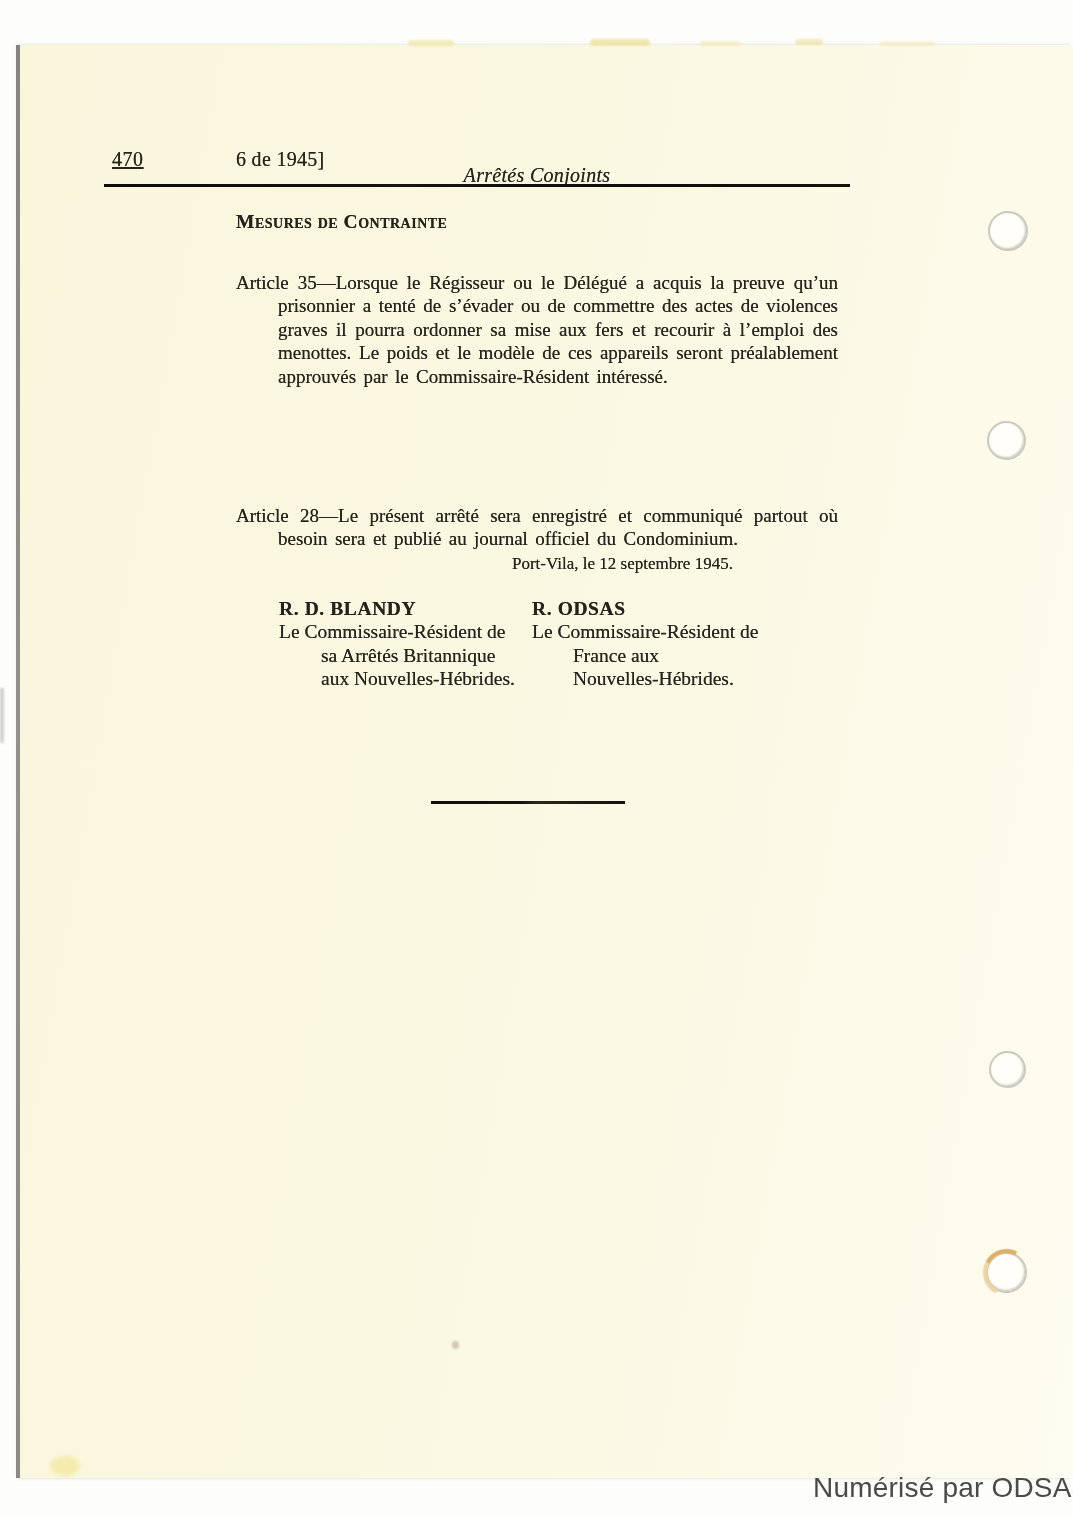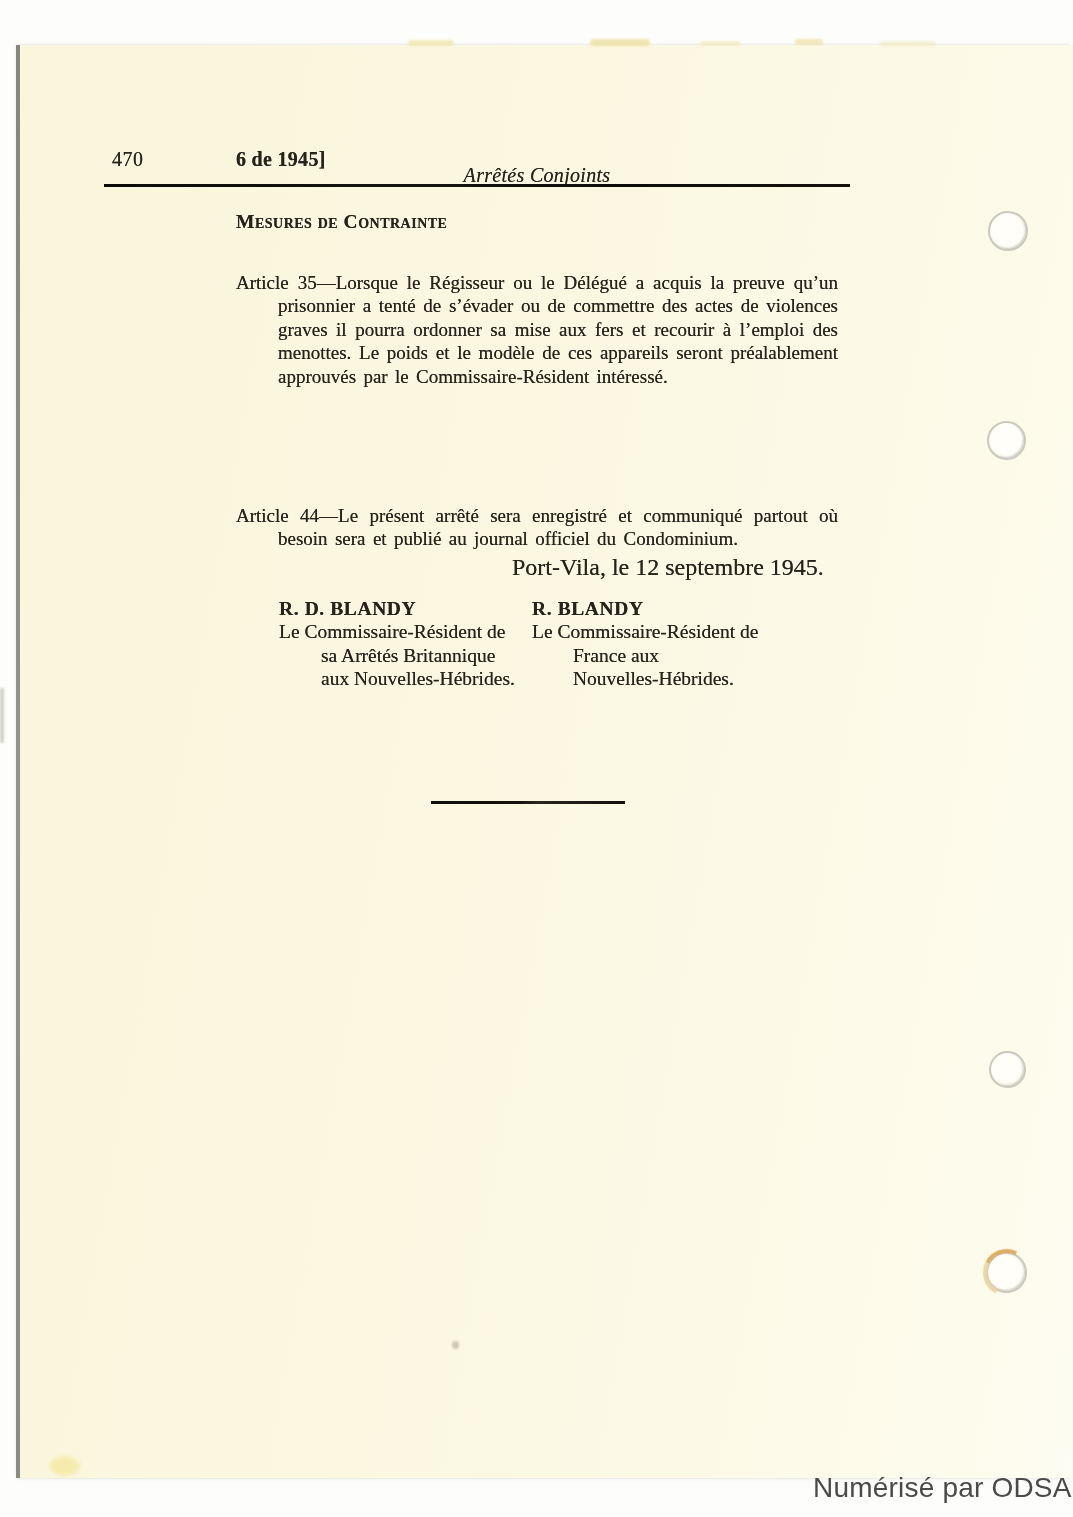--- a/index.html
+++ b/index.html
@@ -14,33 +14,33 @@
     background:linear-gradient(100deg,#faf6dc 0%,#fbf8e3 55%,#fdfbec 92%,#fefdf3 100%);
     box-shadow:-3px 0 3px rgba(140,140,130,.35);
   }
   .paper-edge{
     position:absolute;left:16px;top:45px;width:4px;height:1433px;
     background:linear-gradient(180deg,#83847d 0%,#94958d 50%,#8a8b84 100%);
     filter:blur(.4px);
   }
   
   .txt{position:absolute;text-shadow:0 0 .6px rgba(38,33,28,.78);}
-  .page-number{left:112px;top:148px;font-size:20px;letter-spacing:.5px;}
-  .header-issue{left:236px;top:148px;font-size:20px;font-weight:bold;letter-spacing:.3px;}
+  .page-number{left:112px;top:148px;font-size:20px;letter-spacing:.5px;text-decoration:underline;}
+  .header-issue{left:236px;top:148px;font-size:20px;font-weight:normal;letter-spacing:.3px;}
   .header-journal{left:387px;top:164px;width:300px;text-align:center;
     font-size:20px;font-weight:normal;font-style:italic;letter-spacing:.3px;}
   .header-rule{position:absolute;left:104px;top:184px;width:746px;height:3px;
     background:linear-gradient(90deg,#0d0b08 0%,#17140f 40%,#0f0d0a 70%,#141109 100%);}
   .section-heading{left:236px;top:211px;width:602px;text-align:left;
     font-variant:small-caps;font-weight:bold;font-size:19.5px;letter-spacing:.5px;}
   .para{width:560px;text-align:justify;font-size:19px;line-height:23.4px;word-spacing:2.6px;}
   .art35{left:236px;top:252px;padding-left:42px;text-indent:-42px;}
   .note35{left:277px;top:396px;width:561px;text-indent:25px;}
   .art36{left:236px;top:485px;padding-left:42px;text-indent:-42px;}
-  .dateline{left:512px;top:554px;font-size:24px;}
+  .dateline{left:512px;top:554px;font-size:17px;}
   .sig{position:absolute;top:597px;font-size:19.5px;line-height:23.4px;}
   .sig-left{left:236px;width:330px;margin-left:43px;}
   .sig-right{left:532px;width:330px;}
   .sig-name{font-weight:bold;letter-spacing:.6px;}
   .sig-left .ind{padding-left:42px;}
   .sig-right .ind{padding-left:41px;}
   .mid-rule{position:absolute;left:431px;top:801px;width:194px;height:3px;
     background:linear-gradient(90deg,#0f0d0a 0%,#15120d 45%,#2a2620 55%,#12100c 100%);}
   
   .hole{position:absolute;border-radius:50%;background:#fffef8;
@@ -94,33 +94,33 @@
   <span class="txt page-number">470</span>
   <span class="txt header-issue">6 de 1945]</span>
   <span class="txt header-journal">Arrêtés Conjoints</span>
   <div class="header-rule"></div>
 
   <div class="txt section-heading">Mesures de Contrainte</div>
 
   <p class="txt para art35">Article 35—Lorsque le Régisseur ou le Délégué a acquis la preuve qu’un prisonnier a tenté de s’évader ou de commettre des actes de violences graves il pourra ordonner sa mise aux fers et recourir à l’emploi des menottes. Le poids et le modèle de ces appareils seront préalablement approuvés par le Commissaire-Résident intéressé.</p>
 
 
-  <p class="txt para art36">Article 44—Le présent arrêté sera enregistré et communiqué partout où besoin sera et publié au journal officiel du Condominium.</p>
+  <p class="txt para art36">Article 28—Le présent arrêté sera enregistré et communiqué partout où besoin sera et publié au journal officiel du Condominium.</p>
 
   <div class="txt dateline">Port-Vila, le 12 septembre 1945.</div>
 
   <div class="txt sig sig-left">
     <div class="sig-name">R. D. BLANDY</div>
     <div class="sig-line">Le Commissaire-Résident de</div>
     <div class="sig-line ind">sa Arrêtés Britannique</div>
     <div class="sig-line ind">aux Nouvelles-Hébrides.</div>
   </div>
 
   <div class="txt sig sig-right">
-    <div class="sig-name">R. BLANDY</div>
+    <div class="sig-name">R. ODSAS</div>
     <div class="sig-line">Le Commissaire-Résident de</div>
     <div class="sig-line ind">France aux</div>
     <div class="sig-line ind">Nouvelles-Hébrides.</div>
   </div>
 
   <div class="mid-rule"></div>
 
   <div class="hole hole1"></div>
   <div class="hole hole2"></div>
   <div class="hole hole3"></div>

